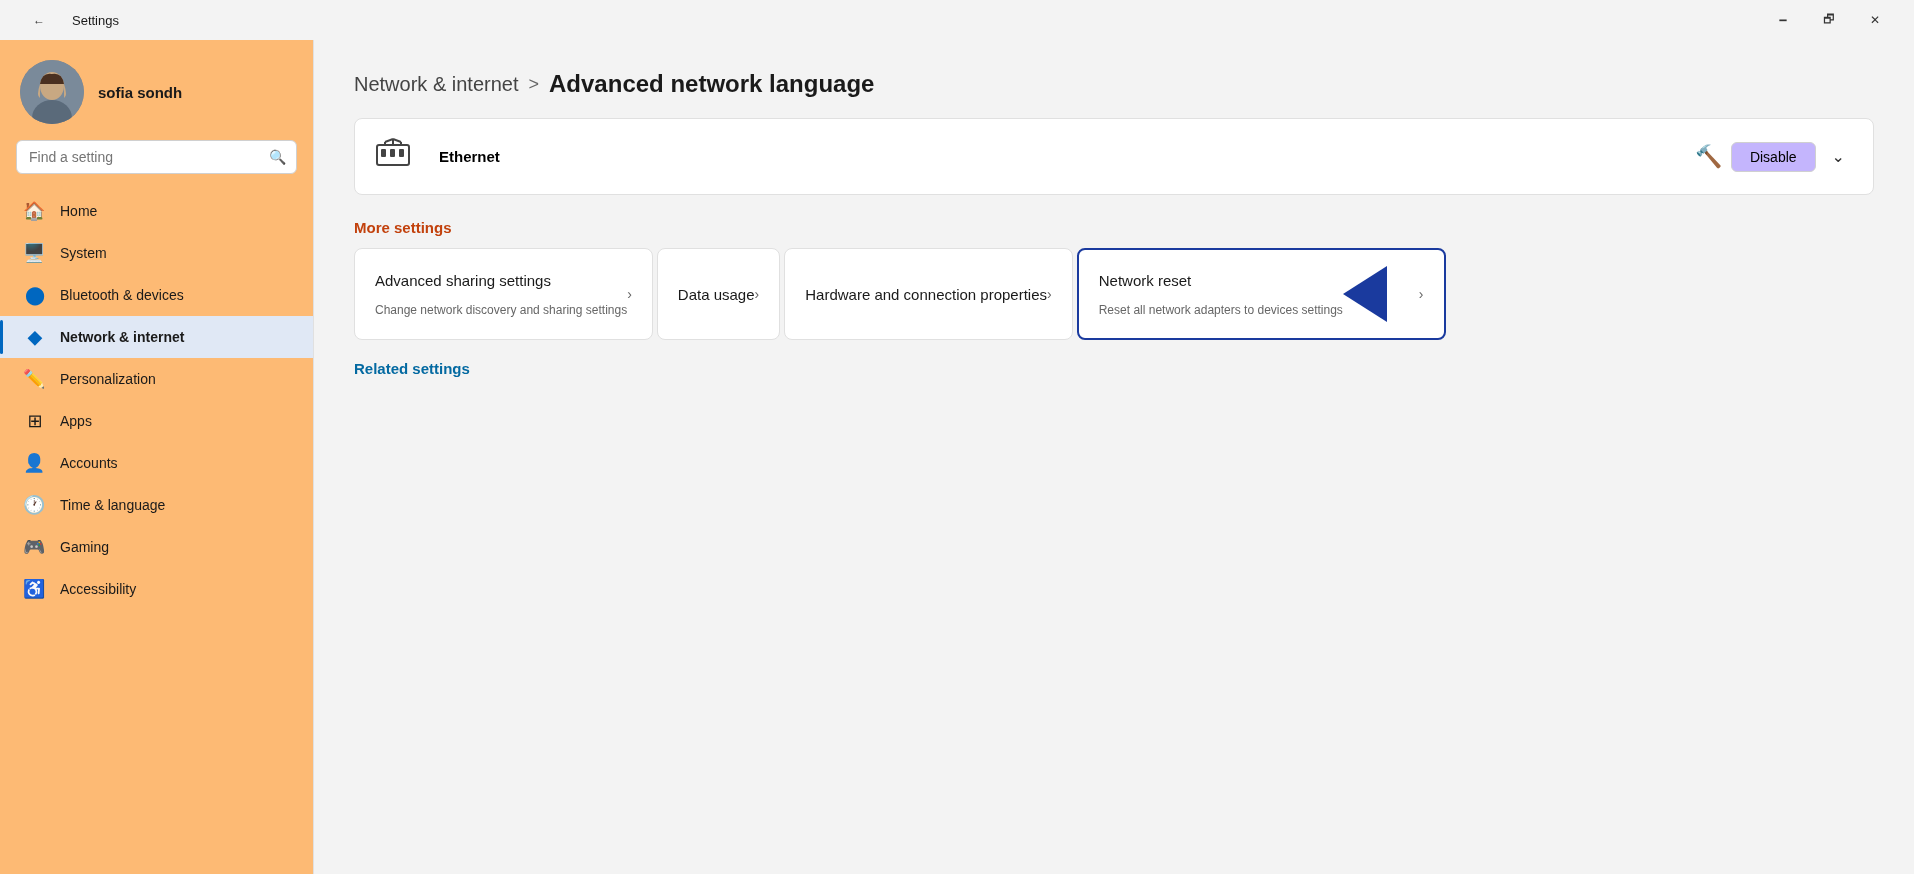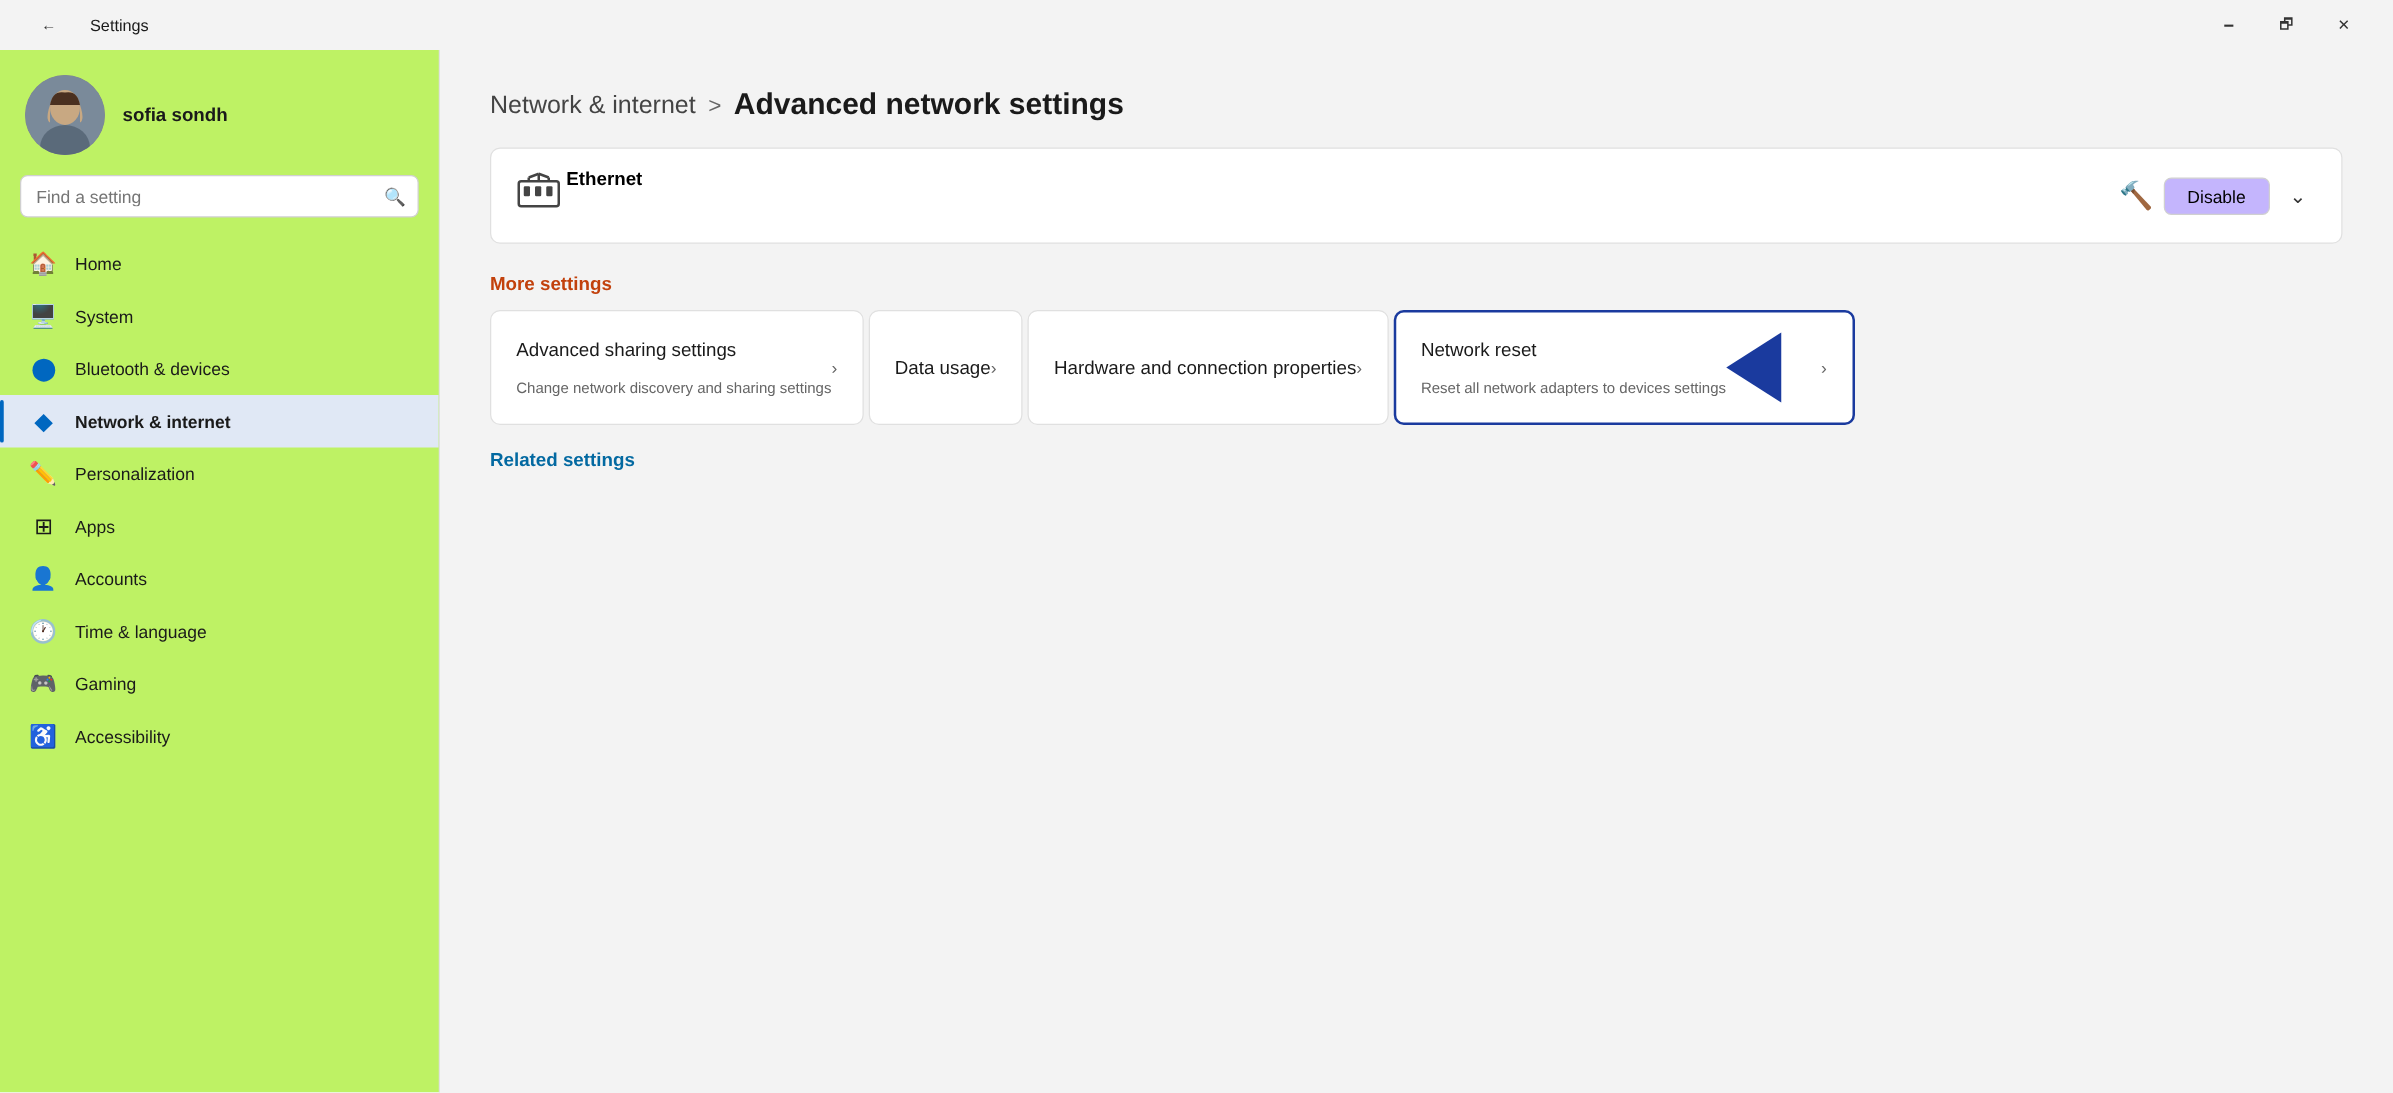--- a/index.html
+++ b/index.html
@@ -50,22 +50,22 @@
 
     
     .app-body {
       display: flex;
       flex: 1;
       overflow: hidden;
     }
 
     
     .sidebar {
-      width: 352px;
-      background: #bef264;
+      width: 314px;
+      background: #fdba74;
       display: flex;
       flex-direction: column;
       flex-shrink: 0;
       overflow-y: auto;
       border-right: 1px solid #e0e0e0;
     }
     .user-section {
       display: flex;
       align-items: center;
       gap: 14px;
@@ -175,21 +175,22 @@
       color: #1a1a1a;
     }
 
     
     .ethernet-card {
       background: #fff;
       border: 1px solid #e0e0e0;
       border-radius: 8px;
       padding: 16px 20px;
       display: flex;
-      gap: 4px;
+      align-items: center;
+      gap: 28px;
       margin-bottom: 24px;
     }
     .ethernet-icon {
       font-size: 28px;
       color: #333;
     }
     .ethernet-info { flex: 1; }
     .ethernet-title {
       font-size: 15px;
       font-weight: 600;
@@ -363,21 +364,21 @@
         <span>Accessibility</span>
       </li>
     </ul>
   </div>
 
   <div class="main-content">
 
     <div class="breadcrumb">
       <span class="breadcrumb-link">Network &amp; internet</span>
       <span class="breadcrumb-sep">&gt;</span>
-      <span class="breadcrumb-current">Advanced network settings</span>
+      <span class="breadcrumb-current">Advanced network language</span>
     </div>
 
     <div class="ethernet-card">
       <span class="ethernet-icon">
         <svg width="36" height="36" viewBox="0 0 36 36" xmlns="http://www.w3.org/2000/svg">
           <rect x="2" y="10" width="32" height="20" rx="2" fill="none" stroke="#444" stroke-width="2"></rect>
           <rect x="6" y="14" width="5" height="8" rx="1" fill="#444"></rect>
           <rect x="15" y="14" width="5" height="8" rx="1" fill="#444"></rect>
           <rect x="24" y="14" width="5" height="8" rx="1" fill="#444"></rect>
           <line x1="18" y1="4" x2="18" y2="10" stroke="#444" stroke-width="2"></line>

